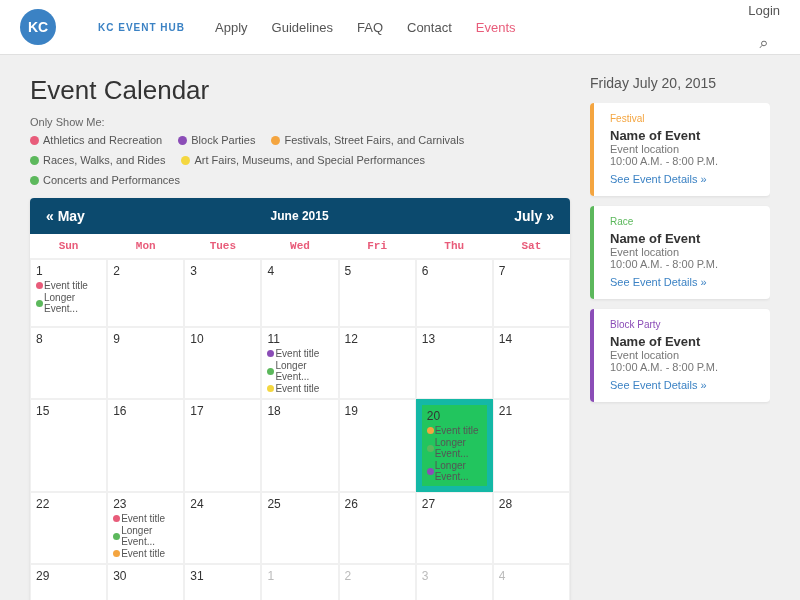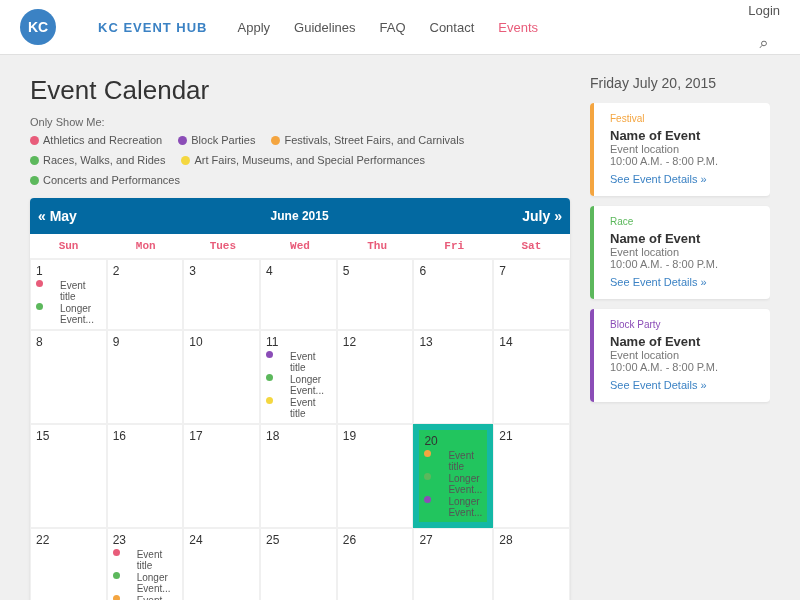--- a/index.html
+++ b/index.html
@@ -2,21 +2,21 @@
 <html><head>
   <meta charset="utf-8">
   <style>
     * { box-sizing: border-box; margin: 0; padding: 0; }
     body { font-family: 'Arial', sans-serif; background: #f0f0f0; font-size: 13px; color: #333; width: 800px; height: 600px; overflow: hidden; }
 
     
     .header { background: #fff; height: 55px; display: flex; align-items: center; padding: 0 20px; border-bottom: 1px solid #e0e0e0; }
     .logo { display: flex; align-items: center; margin-right: 30px; }
     .logo-circle { width: 36px; height: 36px; background: #3b82c4; border-radius: 50%; display: flex; align-items: center; justify-content: center; color: #fff; font-weight: bold; font-size: 14px; }
-    .logo-text { color: #3b82c4; font-weight: bold; font-size: 13px; margin-left: 8px; letter-spacing: 1px; padding-left: 34px; }
+    .logo-text { color: #3b82c4; font-weight: bold; font-size: 10px; margin-left: 8px; letter-spacing: 1px; padding-left: 34px; }
     .nav { display: flex; align-items: center; gap: 24px; flex: 1; }
     .nav a { text-decoration: none; color: #555; font-size: 13px; }
     .nav a.active { color: #e85c7a; }
     .header-right { display: flex; align-items: center; gap: 16px; flex-direction: column; }
     .login-btn { color: #555; font-size: 13px; cursor: pointer; }
     .search-icon { color: #555; font-size: 16px; cursor: pointer; }
 
     
     .main { display: flex; padding: 20px 30px; gap: 20px; background: #f0f0f0; height: calc(600px - 55px); }
 
@@ -24,31 +24,31 @@
     .left-panel { flex: 1; min-width: 0; }
     .page-title { font-size: 26px; font-weight: 300; color: #333; margin-bottom: 10px; }
     .filter-section { margin-bottom: 12px; }
     .filter-label { font-size: 11px; color: #666; margin-bottom: 6px; }
     .filter-tags { display: flex; flex-wrap: wrap; gap: 8px 16px; }
     .filter-tag { display: flex; align-items: center; gap: 4px; font-size: 11px; color: #555; cursor: pointer; }
     .dot { width: 9px; height: 9px; border-radius: 50%; display: inline-block; flex-shrink: 0; }
 
     
     .calendar { background: #fff; border-radius: 4px; overflow: hidden; box-shadow: 0 1px 3px rgba(0,0,0,0.1); }
-    .cal-header { background: #0369a1; color: #fff; display: flex; align-items: center; justify-content: space-between; padding: 10px 8px; }
+    .cal-header { background: #0c4a6e; color: #fff; display: flex; align-items: center; justify-content: space-between; padding: 10px 16px; }
     .cal-nav { cursor: pointer; font-size: 14px; background: none; border: none; color: #fff; font-weight: bold; }
     .cal-title { font-size: 12px; font-weight: 700; }
     .cal-grid { display: grid; grid-template-columns: repeat(7, 1fr); }
     .cal-day-header { text-align: center; font-size: 11px; color: #e85c7a; padding: 6px 0; font-weight: 600; border-bottom: 1px solid #f0f0f0; font-family: Liberation Mono, monospace; }
     .cal-cell { border: 0.5px solid #f0f0f0; min-height: 68px; padding: 4px 5px; vertical-align: top; font-size: 12px; background: #fff; }
     .cal-cell.other-month { color: #bbb; }
     .cal-cell.selected { background: #22c55e; border: 6px solid #14b8a6; }
     .cal-date { font-size: 12px; color: #333; margin-bottom: 2px; }
     .cal-cell.other-month .cal-date { color: #bbb; }
-    .event-item { display: flex; gap: 17px; font-size: 10px; color: #555; margin-top: 1px; }
+    .event-item { display: flex; align-items: center; gap: 1px; font-size: 10px; color: #555; margin-top: 1px; }
     .event-item .dot { width: 7px; height: 7px; }
 
     
     .right-panel { width: 180px; flex-shrink: 0; }
     .right-date { font-size: 14px; color: #555; margin-bottom: 12px; font-weight: 400; }
     .event-card { background: #fff; border-radius: 4px; padding: 10px 20px; margin-bottom: 10px; box-shadow: 0 1px 3px rgba(0,0,0,0.08); position: relative; }
     .event-card-type { font-size: 10px; margin-bottom: 4px; }
     .event-card-name { font-size: 13px; font-weight: bold; color: #333; }
     .event-card-loc { font-size: 11px; color: #777; }
     .event-card-time { font-size: 11px; color: #777; margin-bottom: 4px; }
@@ -118,22 +118,22 @@
       <div class="cal-header">
         <button class="cal-nav">« May</button>
         <span class="cal-title">June 2015</span>
         <button class="cal-nav">July »</button>
       </div>
       <div class="cal-grid" id="cal-day-headers">
           <div class="cal-day-header">Sun</div>
           <div class="cal-day-header">Mon</div>
           <div class="cal-day-header">Tues</div>
           <div class="cal-day-header">Wed</div>
+          <div class="cal-day-header">Fri</div>
           <div class="cal-day-header">Thu</div>
-          <div class="cal-day-header">Fri</div>
           <div class="cal-day-header">Sat</div>
         </div>
       <div class="cal-grid" id="cal-grid">
           <div class="cal-cell">
             <div class="cal-date">1</div>
             <div class="event-item">
               <span class="dot" style="background:#e85c7a"></span>
               <span>Event title</span>
             </div>
             <div class="event-item">

